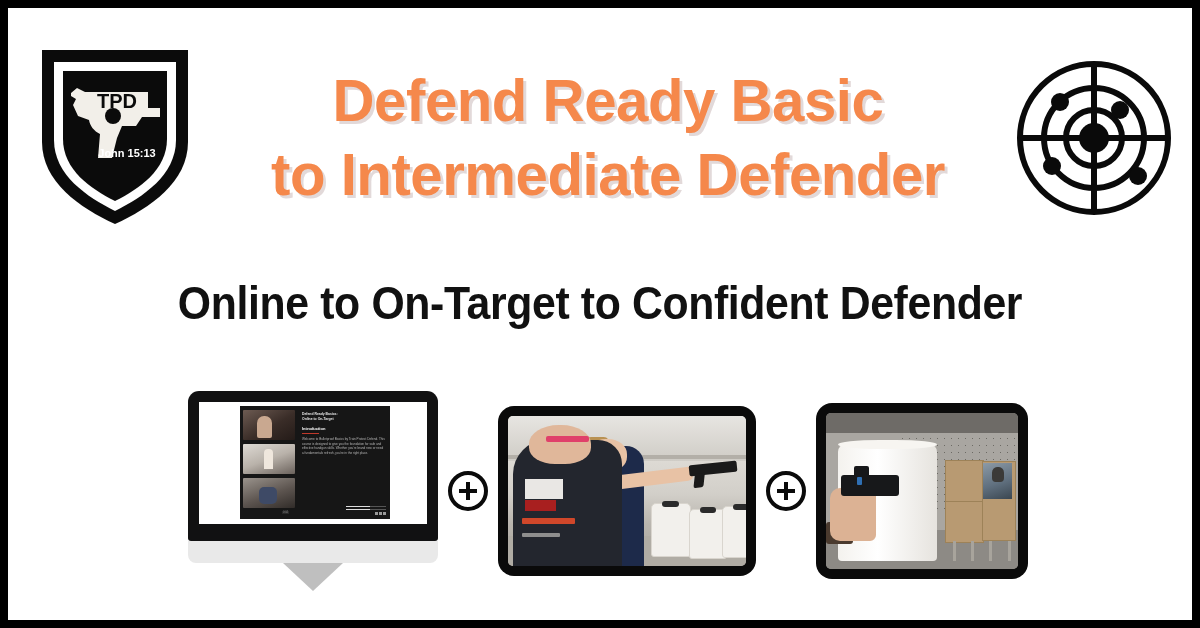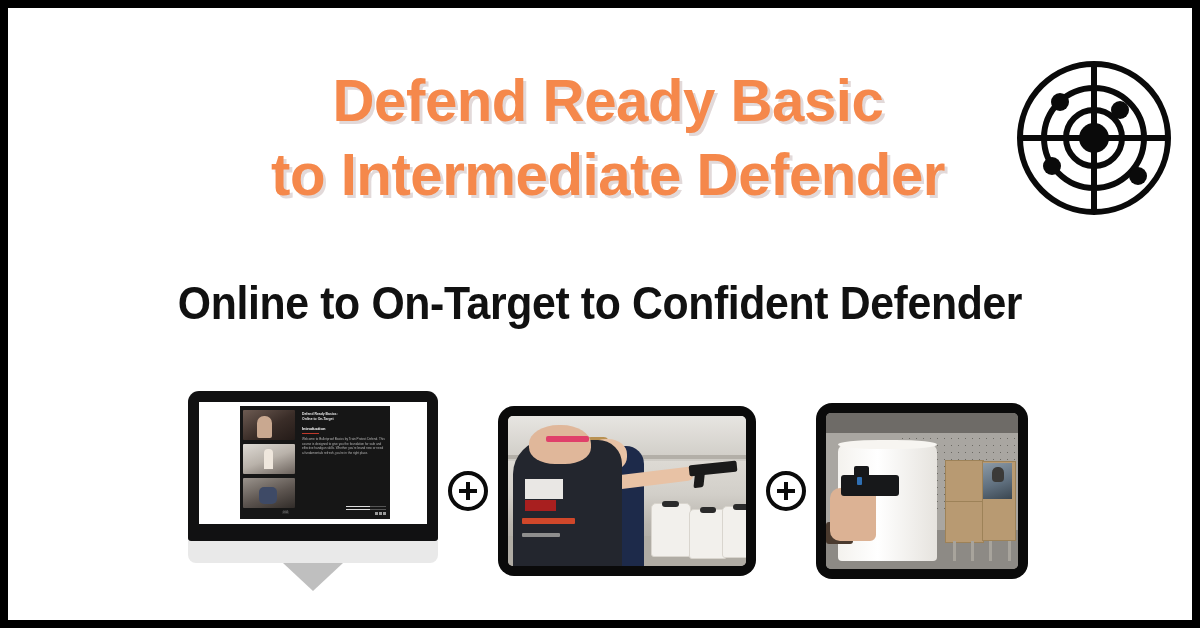--- a/index.html
+++ b/index.html
@@ -178,20 +178,35 @@
   .sceneB .wrist{position:absolute;left:0%;top:70%;width:14%;height:14%;background:#4a3a2e;border-radius:3px;}
   .sceneB .pistol{position:absolute;left:8%;top:40%;width:30%;height:13%;background:#17181a;border-radius:3px;}
   .sceneB .pistol:after{content:"";position:absolute;left:22%;top:-48%;width:26%;height:55%;background:#17181a;border-radius:2px;}
   .sceneB .pistol i{position:absolute;left:27%;top:8%;width:9%;height:40%;background:#2f6fb3;border-radius:1px;}
 </style>
 </head>
 <body>
 
 <div class="canvas">
 
+  <div class="shield-wrap">
+    <svg viewBox="0 0 170 200" xmlns="http://www.w3.org/2000/svg" aria-hidden="true">
+      <path d="M12 20 H158 V112 C158 152 120 178 85 194 C50 178 12 152 12 112 Z" fill="#0b0b0b"></path>
+      <path d="M24 32 H146 V110 C146 145 113 167 85 181 C57 167 24 145 24 110 Z" fill="#ffffff"></path>
+      <path d="M33 41 H137 V109 C137 140 109 159 85 171 C61 159 33 140 33 109 Z" fill="#0b0b0b"></path>
+
+      <g fill="#f2efe9">
+        <path d="M41 63 l6 -5 l8 4 h63 v16 h12 v9 h-18 l-6 9 h-14 l-5 12 l-5 20 h-14 l2 -24
+                 c-6 -3 -10 -8 -11 -14 l-11 -4 l-5 -11 l3 -6 l-5 -3 Z"></path>
+      </g>
+      <circle cx="83" cy="86" r="8" fill="#0b0b0b"></circle>
+      <text x="87" y="78" font-family="Liberation Sans, sans-serif" font-size="20" font-weight="bold" fill="#0b0b0b" text-anchor="middle">TPD</text>
+      <text x="97" y="127" font-family="Liberation Sans, sans-serif" font-size="11" font-weight="bold" fill="#ffffff" text-anchor="middle">John 15:13</text>
+    </svg>
+  </div>
 
   <div class="target-wrap">
     <svg viewBox="0 0 172 180" xmlns="http://www.w3.org/2000/svg" aria-hidden="true">
       <g fill="none" stroke="#0a0a0a" stroke-width="6">
         <circle cx="86" cy="90" r="74"></circle>
         <circle cx="86" cy="90" r="50"></circle>
         <circle cx="86" cy="90" r="28"></circle>
         <line x1="86" y1="18" x2="86" y2="162"></line>
         <line x1="14" y1="90" x2="158" y2="90"></line>
       </g>

